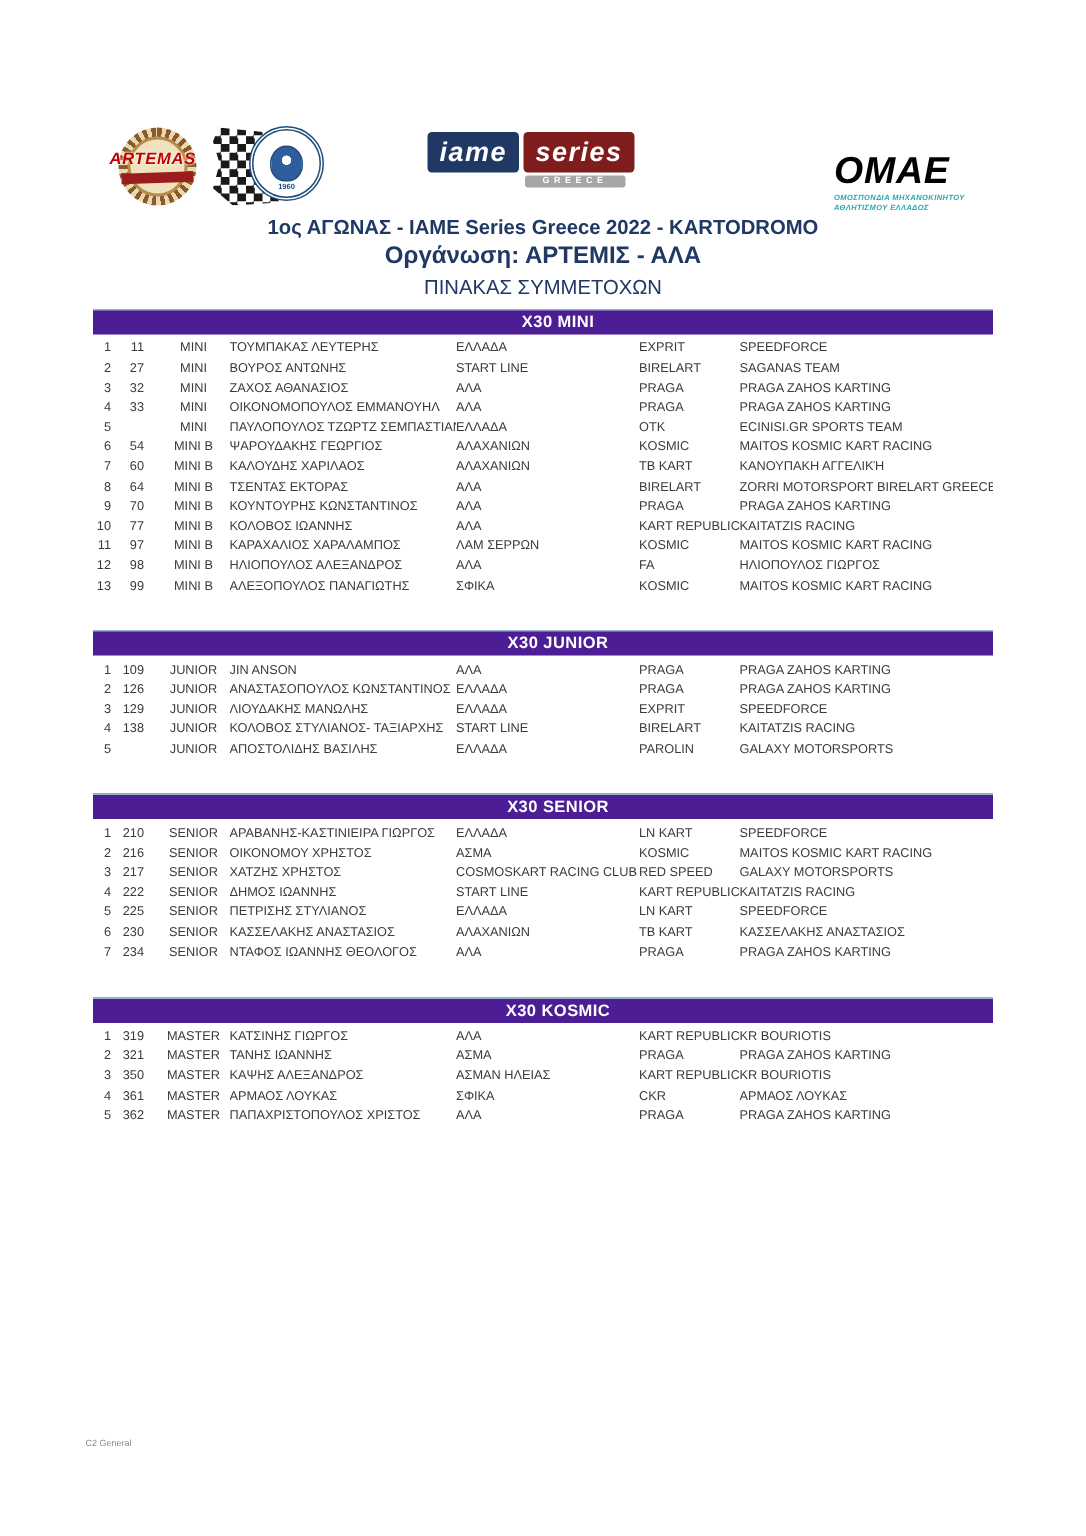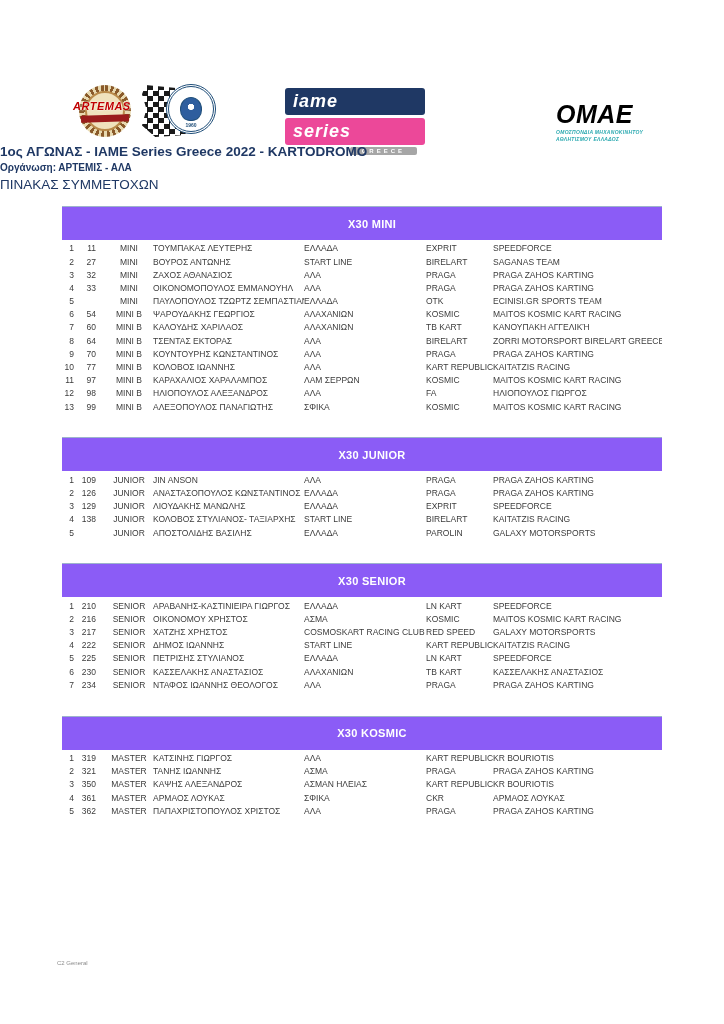--- a/index.html
+++ b/index.html
@@ -46,56 +46,56 @@
     width:22px; height:24px; border-radius:50% 50% 45% 45%;
     background:radial-gradient(circle at 50% 40%, #ffffff 0 18%, #2e5e9e 20% 100%);
     border:1px solid #1f4e79;
   }
   .club-year {
     position:absolute; bottom:3px; left:0; width:100%; text-align:center;
     font-size:5px; color:#1f4e79; font-weight:bold;
   }
 
   .logo-iame { left:285px; top:88px; width:140px; display:flex; flex-direction:column; }
-  .iame-row { display:flex; gap:3px;flex-direction:column; }
+  .iame-row { display:flex; gap:3px; }
   .iame-box, .series-box {
     color:#ffffff; font-weight:bold; font-style:italic;
     font-size:18px; line-height:1; padding:4px 8px 5px; border-radius:3px;
     letter-spacing:1px;
   }
   .iame-box { background:#1f3864; }
-  .series-box { background:#ec4899; }
+  .series-box { background:#7f1d1d; }
   .greece-box {
     align-self:flex-end; margin-top:2px; margin-right:8px;
     background:#a6a6a6; color:#ffffff; font-size:6px; font-weight:bold;
     letter-spacing:3px; padding:1px 12px; border-radius:2px;
   }
 
   .logo-omae { left:556px; top:86px; width:110px; }
   .omae-name {
     font-size:25px; line-height:1; font-weight:bold; font-style:italic;
     color:#000000; letter-spacing:0.5px;margin-top:16px;
   }
   .omae-sub {
     margin-top:2px; color:#2aa9b0; font-size:5px; font-weight:bold;
     font-style:italic; line-height:1.3; letter-spacing:0.3px;
   }
 
   
-  .titles { position:absolute; left:0; top:144px; width:724px; color:#1f3864; }
+  .titles { position:absolute; left:0; top:144px; width:724px; text-align:center; color:#1f3864; }
   .doc-title { font-size:13.5px; font-weight:bold; }
-  .doc-organizer { font-size:10px; font-weight:bold; margin-top:3px; }
+  .doc-organizer { font-size:16px; font-weight:bold; margin-top:3px; }
   .doc-heading { font-size:13.5px; font-weight:normal; margin-top:4px; }
 
   
   .content { position:absolute; left:62px; top:206px; width:600px; }
   .section { width:100%; }
   .section + .section { margin-top:24px; }
   .section-bar {
-    height:34px; background:#8b5cf6; border-top:1px solid #9db3cc;
+    height:17px; background:#4c1d95; border-top:1px solid #9db3cc;
     color:#ffffff; font-weight:bold; font-size:11px;
     display:flex; align-items:center; justify-content:center;
     letter-spacing:0.3px;
     padding-left:20px;
   }
   .rows { margin-top:2px; }
   .entry-row {
     display:grid;
     grid-template-columns:16px 27px 48px 151px 122px 67px 1fr;
     height:13.2px; align-items:center;

